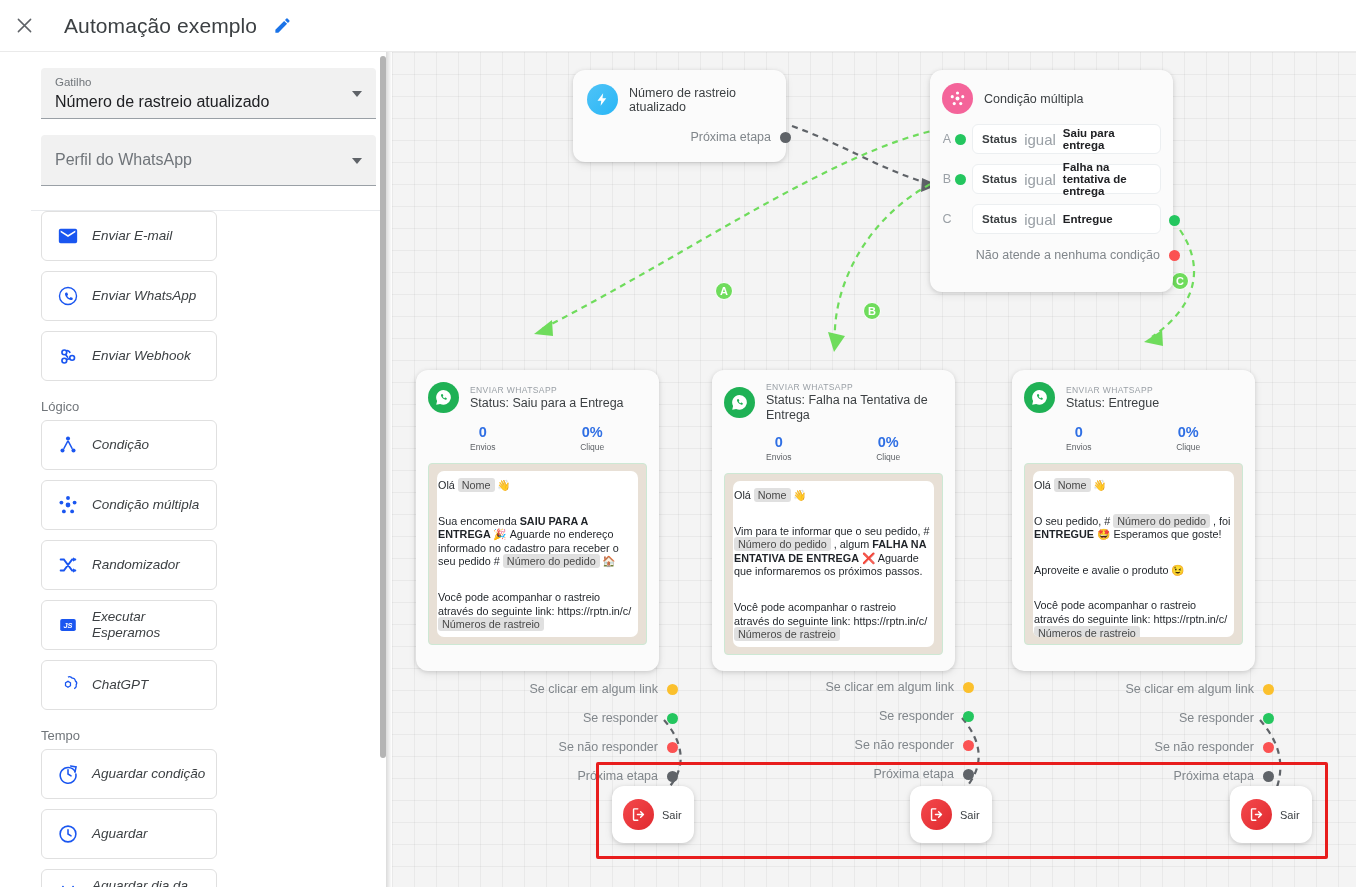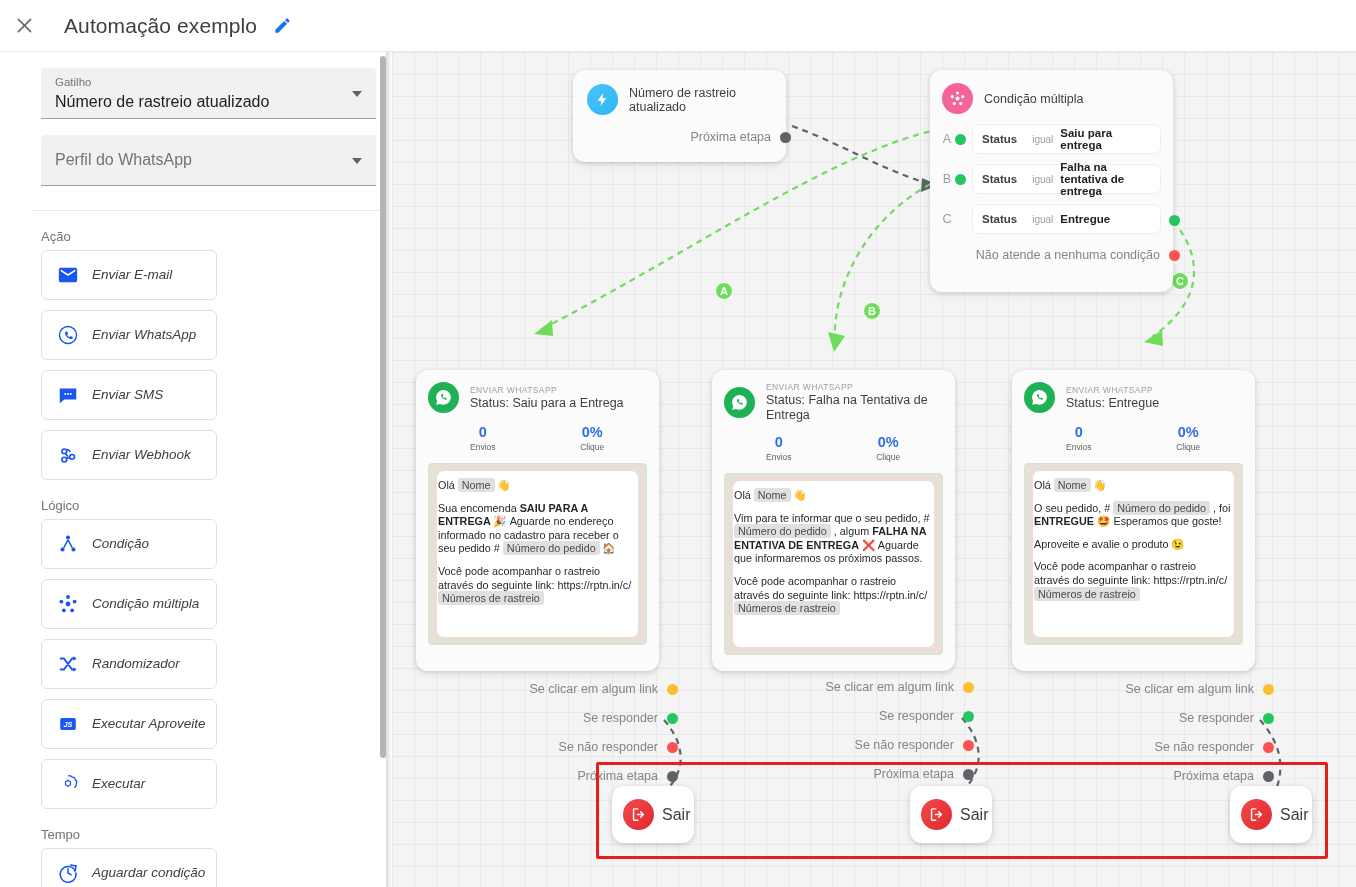--- a/index.html
+++ b/index.html
@@ -122,21 +122,21 @@
   .cond-title { font-size: 12.5px; color: #3c4043; }
   .cond-item { display: flex; align-items: center; gap: 6px; margin-top: 10px; }
   .cond-letter { font-size: 12.5px; color: #9aa0a6; width: 10px; text-align: center; flex:0 0 10px; }
   .cond-dot-l { width: 11px; height: 11px; border-radius: 50%; background:#24c65f; flex:0 0 11px; margin-left:-3px; }
   .cond-dot-l.hidden { visibility: hidden; }
   .cond-box {
     flex: 1; height: 30px; border: 1px solid #eceff1; border-radius: 6px; background:#fff;
     display:flex; align-items:center; gap:7px; padding: 0 9px; position: relative;
   }
   .cf-field { font-size: 11.5px; color:#3c4043; font-weight: bold; }
-  .cf-op { font-size: 10px; color:#9aa0a6;margin-left:8px; }
+  .cf-op { font-size: 15px; color:#9aa0a6; }
   .cf-val { font-size: 11.5px; color:#202124; font-weight: bold; }
   .cond-box .out-dot { position:absolute; right:-20px; top: 9.5px; }
   .cond-none { display:flex; align-items:center; justify-content:flex-end; gap:9px; margin-top: 14px; }
   .cond-none .lbl { font-size: 12.5px; color:#80868b; }
   .cond-none .dot { margin-right: -19px; }
 
   
   .wa-node { top: 318px; width: 243px; height: 301px; padding: 12px 12px 0 12px; }
   .wa-n1 { left: 24px; }
   .wa-n2 { left: 320px; }
@@ -161,21 +161,21 @@
       radial-gradient(circle at 35% 78%, rgba(255,255,255,.45) 0 8px, transparent 9px),
       radial-gradient(circle at 88% 85%, rgba(255,255,255,.4) 0 9px, transparent 10px);
     padding: 7px 8px;
     border: 1px solid #cde8d4;
   }
   .wa-bubble {
     background:#fff; border-radius: 7px; padding: 8px 1px; height: 100%;
     overflow: hidden;
   }
   .wa-line { font-size: 10.8px; color:#1f2328; line-height: 13.6px; }
-  .wa-line + .wa-line { margin-top: 9px; }
+  .wa-line + .wa-line { margin-top: 22px; }
   .tok {
     background:#e0e0e0; border-radius:3px; padding: 1px 4px; color:#4a4a4a;
     font-size: 10.8px;
   }
   .wa-outs { position:absolute; left: 0; width: 243px; }
   .out-row { display:flex; align-items:center; justify-content:flex-end; gap:9px; margin-bottom: 15px; }
   .out-lbl { font-size: 12.5px; color:#80868b; }
   .out-row .dot { margin-right: -19px; }
   .outs1 { left: 24px; top: 630px; }
   .outs2 { left: 320px; top: 628px; }
@@ -185,21 +185,21 @@
   .exit-node {
     position:absolute; width: 82px; height: 57px; border-radius: 12px;
     background:#fff; box-shadow: 0 1px 4px rgba(0,0,0,.13), 0 3px 10px rgba(0,0,0,.07);
     display:flex; align-items:center; gap: 8px; padding-left: 11px;
   }
   .exit-icon {
     width: 31px; height: 31px; border-radius: 50%;
     background: linear-gradient(135deg,#f4484c,#e02a2f);
     display:flex; align-items:center; justify-content:center; flex:0 0 31px;
   }
-  .exit-lbl { font-size: 16px; color:#3c4043;text-align:center; }
+  .exit-lbl { font-size: 11px; color:#3c4043;text-align:center; }
   .ex1 { left: 220px; top: 734px; }
   .ex2 { left: 518px; top: 734px; }
   .ex3 { left: 838px; top: 734px; }
 
   .select-rect {
     position:absolute; left: 204px; top: 710px; width: 732px; height: 97px;
     border: 3px solid #e81d1d; border-radius: 2px; pointer-events:none;
   }
 
   .edge-badge {
@@ -236,49 +236,37 @@
       <div class="caret"></div>
     </div>
 
     <div class="select-field tall">
       <div class="sf-placeholder">Perfil do WhatsApp</div>
       <div class="caret"></div>
     </div>
 
     <div class="sb-divider"></div>
 
-    <div class="section-label">Ação</div>
     <div class="card-grid">
       <div class="act-card">
         <span class="ic">
           <svg width="22" height="22" viewBox="0 0 24 24">
               <path d="M20 4H4a2 2 0 0 0-2 2v12a2 2 0 0 0 2 2h16a2 2 0 0 0 2-2V6a2 2 0 0 0-2-2zm0 4-8 5-8-5V6l8 5 8-5v2z" fill="#1a56f0"></path>
             </svg>
         </span>
         <span class="act-label">Enviar E-mail</span>
       </div>
       <div class="act-card">
         <span class="ic">
           <svg width="22" height="22" viewBox="0 0 24 24">
               <circle cx="12" cy="12" r="9.3" fill="none" stroke="#1a56f0" stroke-width="1.5"></circle>
               <path d="M9.3 8.6c.25-.5.5-.5.75-.5h.6c.2 0 .45 0 .65.5l.7 1.6c.1.25.05.5-.1.7l-.5.6c-.15.2-.2.4-.05.65.35.6 1.15 1.5 2 1.95.3.15.5.1.65-.05l.55-.6c.2-.2.4-.25.65-.15l1.5.7c.4.2.45.4.45.6v.6c0 .3-.1.6-.5.85-.4.25-1 .4-1.6.3-1.5-.25-3.1-1.2-4.2-2.3-1.1-1.1-1.9-2.5-2.1-3.7-.1-.6.05-1.2.3-1.6z" fill="#1a56f0"></path>
             </svg>
         </span>
         <span class="act-label">Enviar WhatsApp</span>
-      </div>
-      <div class="act-card">
-        <span class="ic">
-          <svg width="22" height="22" viewBox="0 0 24 24">
-              <path d="M3 5h18v12H8l-5 4V5z" fill="#1a56f0"></path>
-              <circle cx="9" cy="11" r="1.1" fill="#fff"></circle>
-              <circle cx="12" cy="11" r="1.1" fill="#fff"></circle>
-              <circle cx="15" cy="11" r="1.1" fill="#fff"></circle>
-            </svg>
-        </span>
-        <span class="act-label">Enviar SMS</span>
       </div>
       <div class="act-card">
         <span class="ic">
           <svg width="22" height="22" viewBox="0 0 24 24" fill="none" stroke="#1a56f0" stroke-width="1.8">
               <circle cx="8" cy="8" r="2.6"></circle>
               <circle cx="16.5" cy="14" r="2.6"></circle>
               <circle cx="8" cy="17" r="2.6"></circle>
               <path d="M9.3 10.3 12 14M14 14.9l-3.6.9M9.8 6.4c1.8-.9 4 .3 4.4 2.3"></path>
             </svg>
         </span>
@@ -321,30 +309,30 @@
         </span>
         <span class="act-label">Randomizador</span>
       </div>
       <div class="act-card">
         <span class="ic">
           <svg width="22" height="22" viewBox="0 0 24 24">
               <rect x="3.5" y="5.5" width="17" height="13" rx="2" fill="#1a56f0"></rect>
               <text x="12" y="15" font-size="8" font-family="Liberation Sans, sans-serif" font-weight="bold" fill="#fff" text-anchor="middle">JS</text>
             </svg>
         </span>
-        <span class="act-label">Executar Aproveite</span>
+        <span class="act-label">Executar Esperamos</span>
       </div>
       <div class="act-card">
         <span class="ic">
           <svg width="22" height="22" viewBox="0 0 24 24" fill="none" stroke="#1a56f0" stroke-width="1.4">
               <path d="M12 3.4c1.6-1 3.6-.4 4.5 1.1 1.8-.2 3.4 1.2 3.5 3 1.4.9 1.8 2.9.9 4.4.5 1.7-.5 3.5-2.2 4-..9 1.5-2.9 2.1-4.4 1.2-1.4 1-3.4.6-4.4-.9-1.8.2-3.4-1.2-3.5-3-1.4-.9-1.8-2.9-.9-4.4-.5-1.7.5-3.5 2.2-4 .9-1.5 2.8-2.1 4.3-1.4z"></path>
               <path d="M9.3 9.6 12 8l2.7 1.6v3.2L12 14.4 9.3 12.8z"></path>
             </svg>
         </span>
-        <span class="act-label">Executar</span>
+        <span class="act-label">ChatGPT</span>
       </div>
     </div>
 
     <div class="section-label">Tempo</div>
     <div class="card-grid">
       <div class="act-card">
         <span class="ic">
           <svg width="22" height="22" viewBox="0 0 24 24" fill="none" stroke="#1a56f0" stroke-width="1.7">
               <path d="M19.6 9.2A8.6 8.6 0 1 0 20.6 12" stroke-linecap="round"></path>
               <path d="M14.8 3.2 20.8 4.3 19.6 10" stroke-linecap="round"></path>

